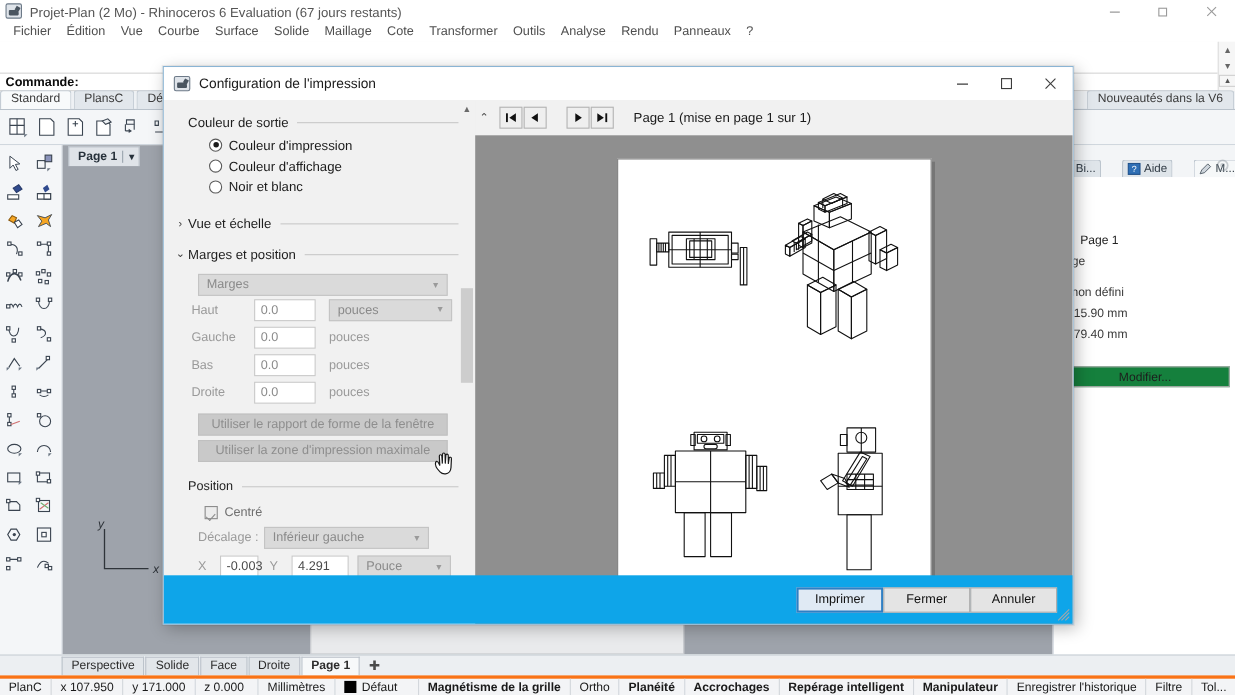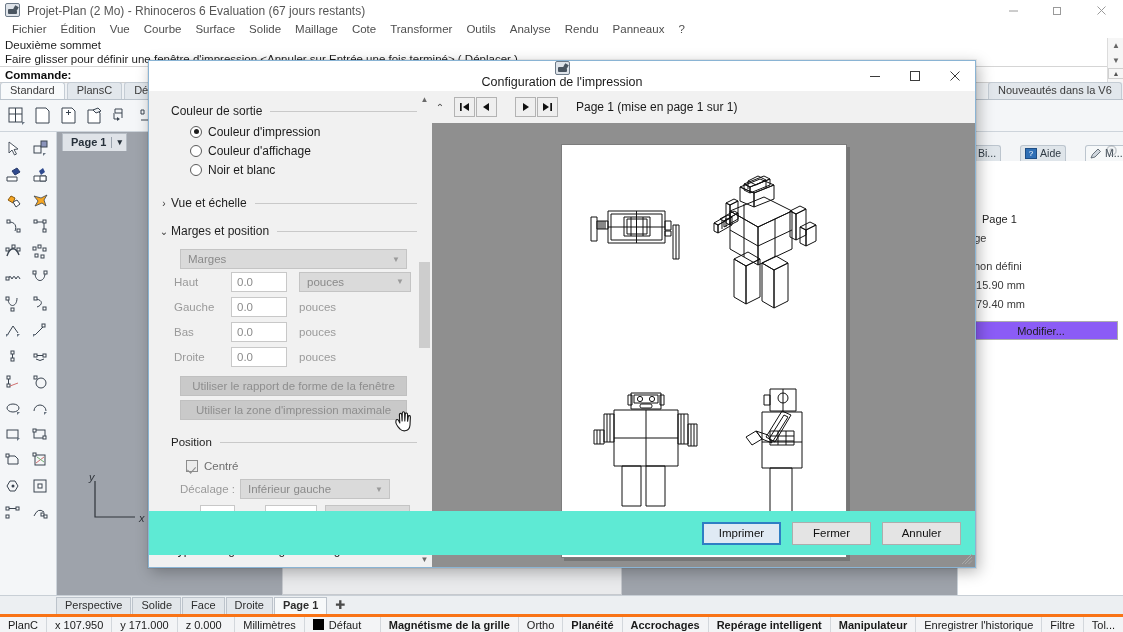--- a/index.html
+++ b/index.html
@@ -187,22 +187,22 @@
     display: flex; align-items: center; font-size: 11px; color: #222;
     height: 19px; padding: 0 4px;
   }
   .rp-row .lbl { color: #3a3a3a; }
   .rp-fieldbox {
     border: 1px solid #b9b9b9; background: #fff; height: 17px;
     display: flex; align-items: center; padding-left: 4px;
     font-size: 11px;
   }
   #rp-modify {
-    margin: 8px 6px 0 6px; height: 19px;
-    border: 1px solid #adadad; background: #8b5cf6;
+    margin: 20px 6px 0 6px; height: 19px;
+    border: 1px solid #adadad; background: #15803d;
     font-size: 11px; color: #1d1d1d;
     display: flex; align-items: center; justify-content: center;
   }
 
   
   #vpbottomtabs {
     position: absolute; top: 595px; left: 0; width: 1123px; height: 19px;
     background: #eceff2; border-top: 1px solid #c8cfd6;
     display: flex; align-items: center; padding-left: 56px;
   }
@@ -232,21 +232,21 @@
   
   #dialog {
     position: absolute; left: 148px; top: 60px; width: 828px; height: 508px;
     background: #f1f1f1;
     border: 1px solid #8ab4d4;
     box-shadow: 0 0 0 1px rgba(0,0,0,.06), 3px 4px 14px rgba(0,0,0,.28);
   }
   #dlg-title {
     position: absolute; top: 0; left: 0; width: 826px; height: 30px;
     background: #ffffff;
-    display: flex; align-items: center; flex-direction: column;
+    display: flex; align-items: center;
   }
   #dlg-title .dlg-icon { margin-left: 9px; margin-right: 8px; }
   #dlg-title .t { font-size: 12.5px; color: #1a1a1a; }
   #dlg-winbtns { position: absolute; right: 0; top: 0; height: 30px; display: flex; }
   #dlg-winbtns .wb {
     width: 40px; height: 30px; display: flex; align-items: center; justify-content: center;
     color: #3b3b3b;
   }
 
   #dlg-body {
@@ -356,24 +356,24 @@
   }
   #paper {
     width: 286px; height: 414px; background: #ffffff;
     border: 1px solid #7c7c7c;
     box-shadow: 3px 3px 0 rgba(0,0,0,.17);
     position: relative;
   }
   #paper svg { display: block; }
 
   #dlg-footer {
-    position: absolute; bottom: 12px; left: 0; width: 826px; height: 44px;
-    background: #5eead4;
+    position: absolute; bottom: 0; left: 0; width: 826px; height: 44px;
+    background: #0ea5e9;
     display: flex; align-items: center; justify-content: flex-end;
-    padding-right: 14px; gap: 11px;
+    padding-right: 14px; 
   }
   .dbtn {
     width: 79px; height: 23px;
     border: 1px solid #adadad; background: #e4e4e4;
     font-size: 11.5px; color: #101010;
     display: flex; align-items: center; justify-content: center;
   }
   .dbtn.primary { border: 2px solid #2f7fc4; background: #e0eaf4; }
   #dlg-resize {
     position: absolute; right: 2px; bottom: 2px; width: 12px; height: 12px;
@@ -423,24 +423,20 @@
     <span class="mi">Cote</span>
     <span class="mi">Transformer</span>
     <span class="mi">Outils</span>
     <span class="mi">Analyse</span>
     <span class="mi">Rendu</span>
     <span class="mi">Panneaux</span>
     <span class="mi">?</span>
   </div>
 
   <div id="cmdarea">
-    <div id="cmdhist">
-      <div class="line">Deuxième sommet</div>
-      <div class="line">Faire glisser pour définir une fenêtre d'impression &lt;Annuler sur Entrée une fois terminé&gt; ( Déplacer )</div>
-    </div>
     <div id="cmdprompt">
       <span>Commande:</span>
     </div>
     <div id="cmdscroll">
       <div class="scroll-arrow">▲</div>
       <div class="scroll-arrow">▼</div>
       <div class="spin-btn">▲</div>
     </div>
   </div>
 

